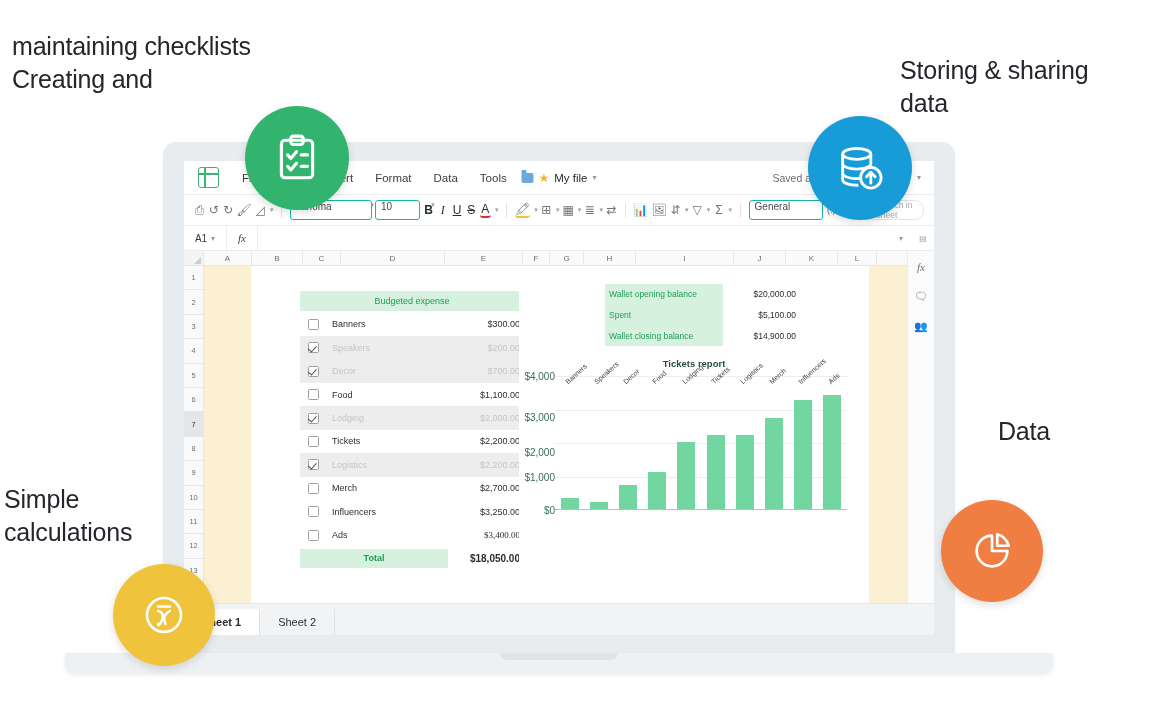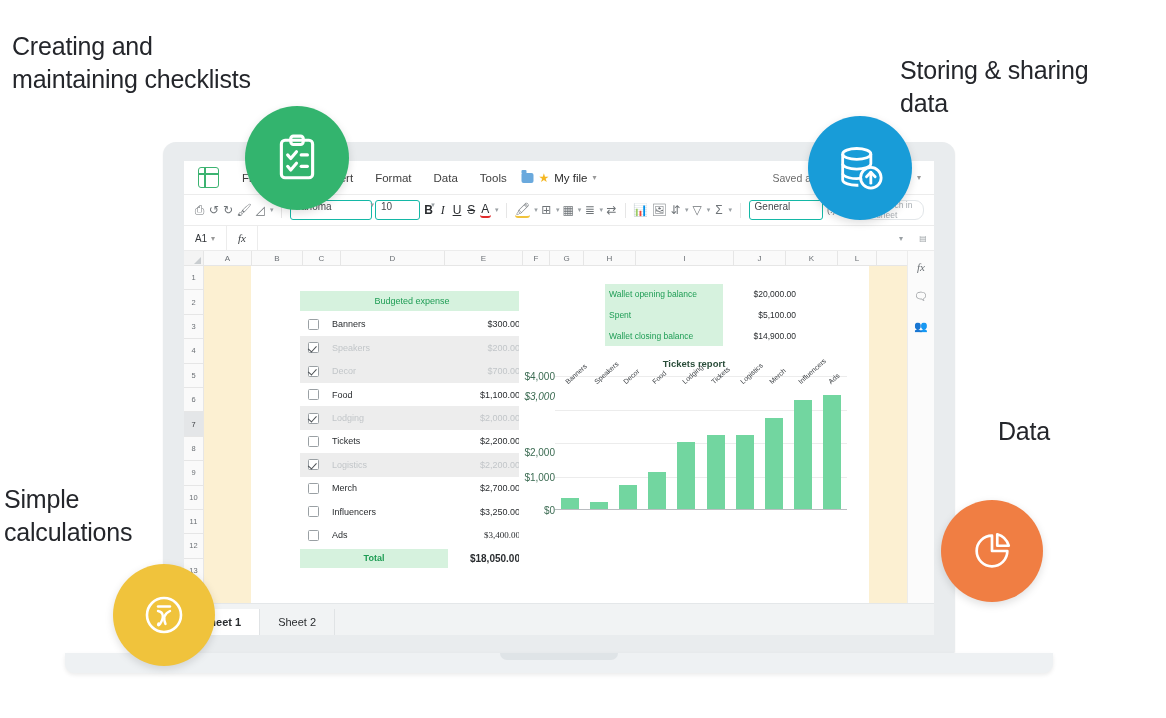--- a/index.html
+++ b/index.html
@@ -125,22 +125,22 @@
   .badge{position:absolute;border-radius:50%;display:flex;align-items:center;justify-content:center;box-shadow:0 3px 9px rgba(0,0,0,.13);}
   #badge-checklist{left:245px;top:106px;width:104px;height:104px;background:#33b46e;}
   #badge-database{left:808px;top:116px;width:104px;height:104px;background:#189cd8;}
   #badge-chart{left:941px;top:500px;width:102px;height:102px;background:#f07e43;}
   #badge-formula{left:113px;top:564px;width:102px;height:102px;background:#f0c33c;}
 </style>
 </head>
 <body>
 
 <div class="callout" id="callout-checklists">
+  <div>maintaining checklists</div>
   <div>Creating and</div>
-  <div>maintaining checklists</div>
 </div>
 <div class="callout" id="callout-storing">
   <div>Storing &amp; sharing</div>
   <div>data</div>
 </div>
 <div class="callout" id="callout-dataviz">
   <div>Data</div>
 </div>
 <div class="callout" id="callout-calc">
   <div>Simple</div>
@@ -359,21 +359,21 @@
                   </div>
                 <div class="charttitle">Tickets report</div>
                 <div class="plot" id="plot">
                   <div class="axisx"></div>
                 <div class="ytick" style="top: 134px;">$0</div>
                     <div class="gl" style="top: 100.5px;"></div>
                     <div class="ytick" style="top: 100.5px;">$1,000</div>
                     <div class="gl" style="top: 67px;"></div>
                     <div class="ytick" style="top: 76px;">$2,000</div>
                     <div class="gl" style="top: 33.5px;"></div>
-                    <div class="ytick" style="top: 20px; font-style: italic;">$3,000</div>
+                    <div class="ytick" style="top: 41px;">$3,000</div>
                     <div class="gl" style="top: 0px;"></div>
                     <div class="ytick" style="top: 0px;">$4,000</div>
                     <div class="bar" style="left: 5.548px; width: 18.104px; height: 10.05px; background: rgb(114, 214, 160);"></div>
                     <div class="xlbl" style="left: 8.76px;">Banners</div>
                     <div class="bar" style="left: 34.748px; width: 18.104px; height: 6.7px; background: rgb(114, 214, 160);"></div>
                     <div class="xlbl" style="left: 37.96px;">Speakers</div>
                     <div class="bar" style="left: 63.948px; width: 18.104px; height: 23.45px; background: rgb(114, 214, 160);"></div>
                     <div class="xlbl" style="left: 67.16px;">Decor</div>
                     <div class="bar" style="left: 93.148px; width: 18.104px; height: 36.85px; background: rgb(114, 214, 160);"></div>
                     <div class="xlbl" style="left: 96.36px;">Food</div>

